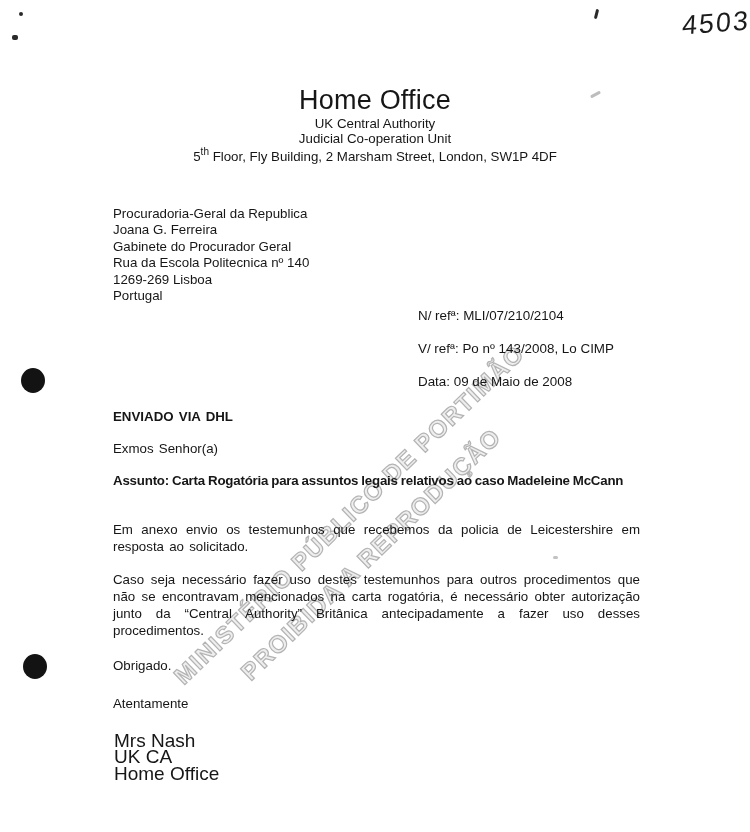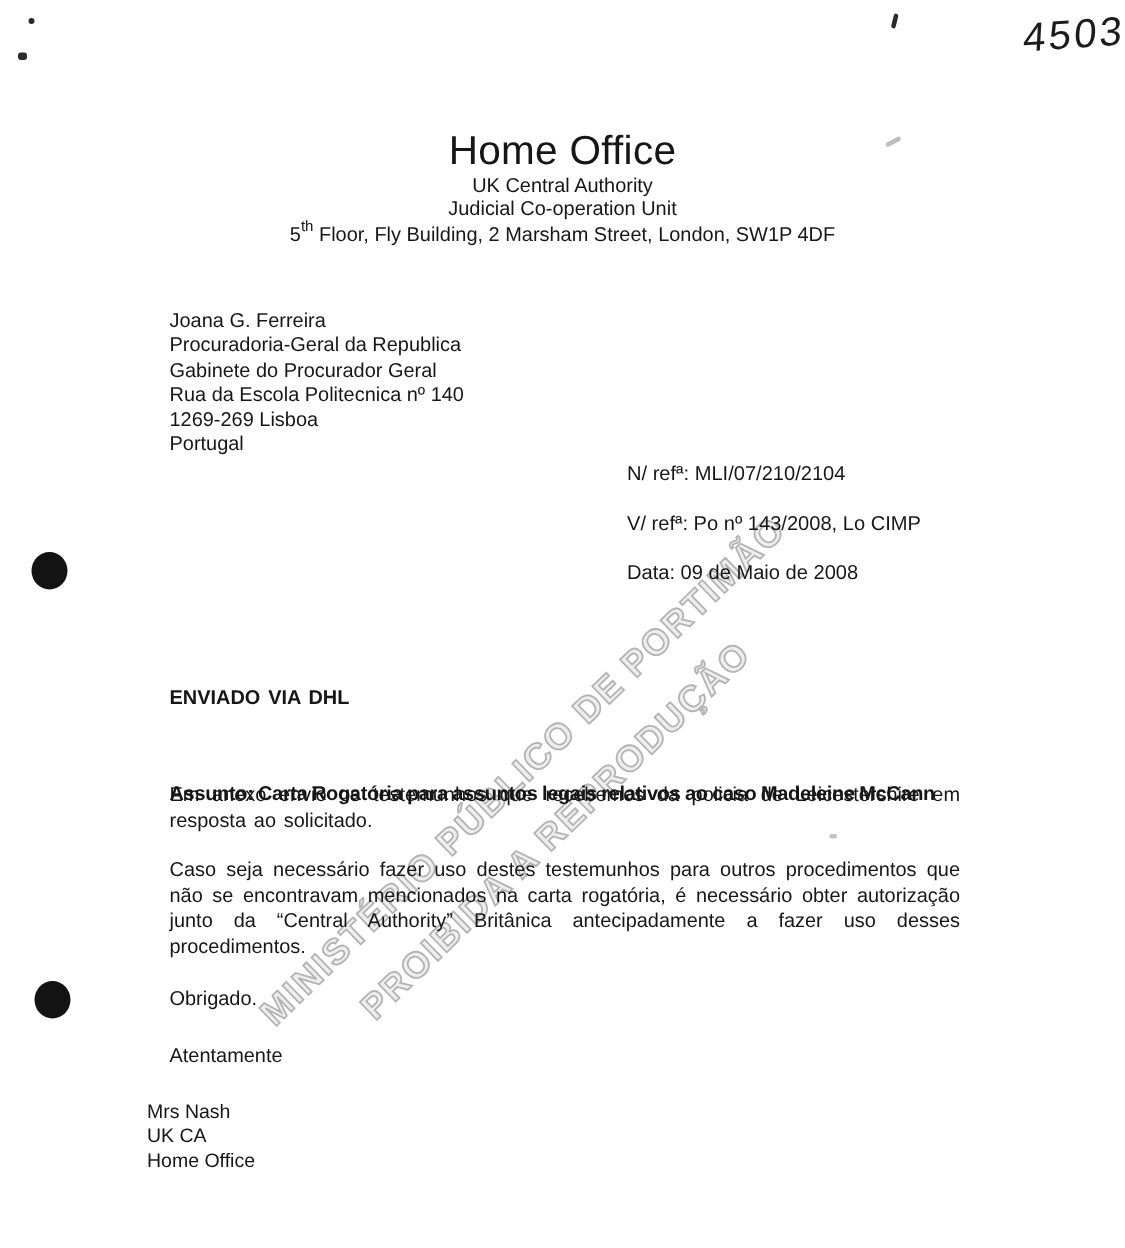--- a/index.html
+++ b/index.html
@@ -27,29 +27,29 @@
   .ref-our  { top:308px; }
   .ref-your { top:341px; }
   .ref-date { top:374px; }
 
   
   .bodyline {
     position:absolute; left:113px; width:527px;
     font-size:13.3px; line-height:17px;
     text-align:justify; word-spacing:1.5px;
   }
-  .bold { font-weight:700;margin-top:48px; }
+  .bold { font-weight:700; }
   .delivery   { top:408px; }
   .salutation { top:440px; }
   .subject    { top:472px; width:537px; letter-spacing:-0.2px; word-spacing:-0.5px; }
   .para1      { top:521px; }
   .para2      { top:571px; }
   .thanks     { top:657px; }
   .closing    { top:695px; }
-  .signature  { position:absolute; left:98px; top:733px; font-size:13px; line-height:16.4px; }
+  .signature  { position:absolute; left:114px; top:733px; font-size:19px; line-height:16.4px; }
 
   
   .wm {
     position:absolute; white-space:nowrap;
     font-weight:700; transform-origin:0 100%;
     color:rgba(160,160,160,0.18);
     -webkit-text-stroke:1.2px #b3b3b3;
     pointer-events:none;
   }
   .wm1 { left:188px; top:662px; font-size:24px; letter-spacing:1.5px; transform:rotate(-44deg); }
@@ -91,33 +91,34 @@
   <div class="speck s5"></div>
 
   <div class="letterhead">
     <div class="title">Home Office</div>
     <div class="sub">UK Central Authority</div>
     <div class="sub">Judicial Co-operation Unit</div>
     <div class="sub"><span>5</span><sup>th</sup><span> Floor, Fly Building, 2 Marsham Street, London, SW1P 4DF</span></div>
   </div>
 
   <div class="recipient">
+    <div>Procuradoria-Geral da Republica</div>
     <div>Joana G. Ferreira</div>
-    <div>Procuradoria-Geral da Republica</div>
     <div>Gabinete do Procurador Geral</div>
     <div>Rua da Escola Politecnica nº 140</div>
     <div>1269-269 Lisboa</div>
     <div>Portugal</div>
   </div>
 
   <div class="ref-line ref-our">N/ refª: MLI/07/210/2104</div>
   <div class="ref-line ref-your">V/ refª: Po nº 143/2008, Lo CIMP</div>
   <div class="ref-line ref-date">Data: 09 de Maio de 2008</div>
 
   <div class="bodyline bold delivery">ENVIADO VIA DHL</div>
+  <div class="bodyline salutation">Exmos Senhor(a)</div>
   <div class="bodyline para1">Em anexo envio os testemunhos que recebemos da policia de Leicestershire em resposta ao solicitado.</div>
   <div class="bodyline bold subject">Assunto: Carta Rogatória para assuntos legais relativos ao caso Madeleine McCann</div>
   <div class="bodyline thanks">Obrigado.</div>
   <div class="bodyline para2">Caso seja necessário fazer uso destes testemunhos para outros procedimentos que não se encontravam mencionados na carta rogatória, é necessário obter autorização junto da “Central Authority” Britânica antecipadamente a fazer uso desses procedimentos.</div>
   <div class="bodyline closing">Atentamente</div>
 
   <div class="signature">
     <div>Mrs Nash</div>
     <div>UK CA</div>
     <div>Home Office</div>

